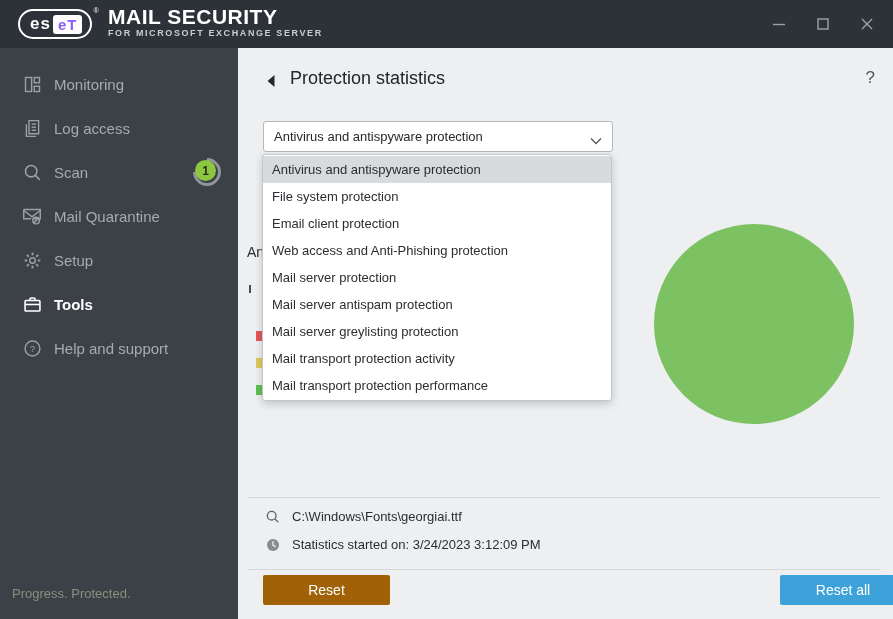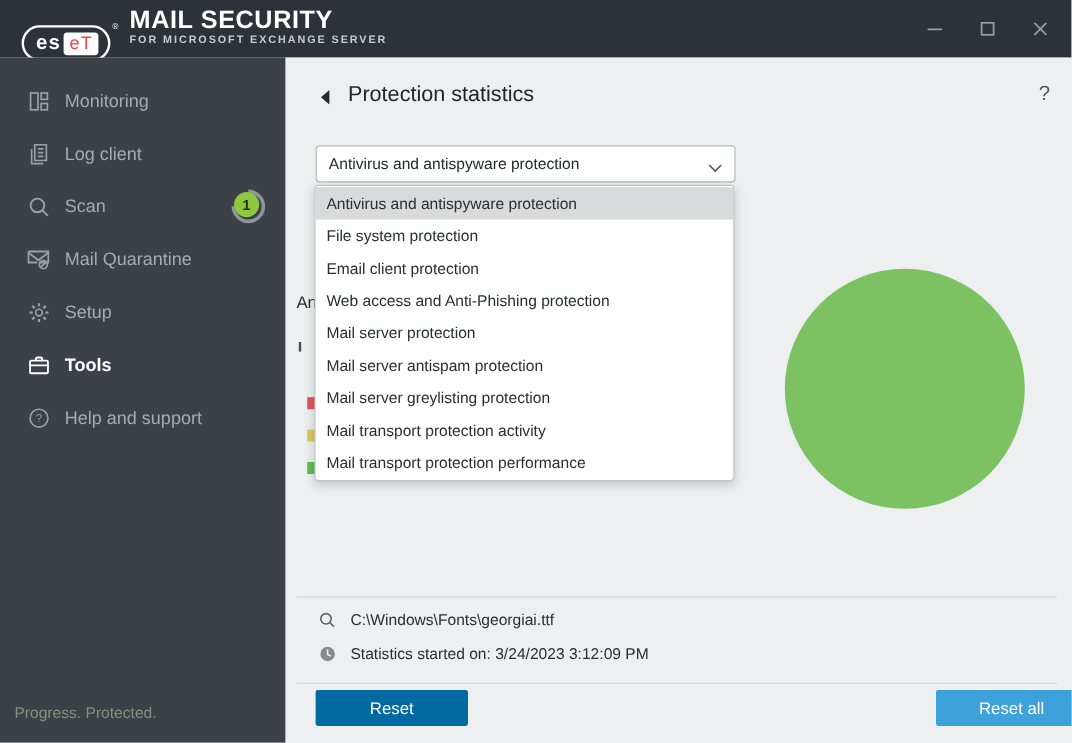--- a/index.html
+++ b/index.html
@@ -2,24 +2,24 @@
 <html><head>
 <meta charset="utf-8">
 <style>
   * { margin:0; padding:0; box-sizing:border-box; }
   html,body { width:893px; height:619px; }
   body { font-family:"Liberation Sans", sans-serif; overflow:hidden; }
   #app { position:relative; width:893px; height:619px; background:#edeff1; overflow:hidden; }
 
   
   .titlebar { position:absolute; left:0; top:0; width:893px; height:48px; background:#2c3237; }
-  .logo-wrap { position:absolute; left:18px; top:21px; display:flex; align-items:flex-start; }
+  .logo-wrap { position:absolute; left:18px; top:9px; display:flex; align-items:flex-start; }
   .logo-pill { display:flex; align-items:center; gap:2px; border:2px solid #fff; border-radius:16px; padding:3px 8px 3px 10px; height:30px; }
   .logo-es { color:#fff; font-weight:bold; font-size:17px; letter-spacing:1px; }
-  .logo-et { background:#fff; color:#ef4444; font-weight:normal; font-size:15px; letter-spacing:1px; padding:1px 5px; border-radius:3px; }
+  .logo-et { background:#fff; color:#8b5cf6; font-weight:bold; font-size:15px; letter-spacing:1px; padding:1px 5px; border-radius:3px; }
   .logo-reg { color:#fff; font-size:7px; margin-left:1px; margin-top:-2px; }
   .brand-text { position:absolute; left:108px; top:6px; }
   .brand-title { color:#fff; font-size:21px; font-weight:bold; letter-spacing:0.5px; line-height:22px; }
   .brand-sub { color:#c9cdd0; font-size:9px; font-weight:bold; letter-spacing:1.6px; }
   .win-controls { position:absolute; right:18px; top:0; height:48px; display:flex; align-items:center; gap:28px; }
   .win-btn { width:16px; height:16px; display:flex; align-items:center; justify-content:center; cursor:pointer; }
 
   
   .sidebar { position:absolute; left:0; top:48px; width:238px; height:571px; background:#3b4147; }
   .nav { position:absolute; left:0; top:14px; width:238px;text-align:center; }
@@ -71,21 +71,21 @@
   .div2 { left:9px; top:521px; width:634px; }
   .info-row { position:absolute; left:0; width:655px; height:24px; }
   .info-icon { position:absolute; left:27px; top:2px; width:16px; height:16px; }
   .info-text { position:absolute; left:54px; top:2px; font-size:13px; color:#2b2e31; }
   .row-path { top:459px; }
   .row-stats { top:487px; }
 
   
   .btn { position:absolute; top:527px; height:30px; border:none; border-radius:2px; color:#fff;
     font-size:14px; font-family:"Liberation Sans", sans-serif; cursor:pointer; }
-  .btn-reset { left:25px; width:127px; background:#0369a1; }
+  .btn-reset { left:25px; width:127px; background:#a16207; }
   .btn-reset-all { left:542px; width:126px; background:#3ea2da; }
 </style>
 </head>
 <body>
 
 <div id="app">
 
   <div class="titlebar">
     <div class="logo-wrap">
       <div class="logo-pill">
@@ -135,21 +135,21 @@
       <div class="nav-item">
         <span class="nav-icon">
           <svg width="21" height="21" viewBox="0 0 24 24" fill="none" stroke="#9aa0a5" stroke-width="1.6">
             <path d="M8,3 h11 v15 h-11 z"></path>
               <path d="M5,7 v14 h11"></path>
               <line x1="11" y1="7" x2="16" y2="7"></line>
               <line x1="11" y1="10.5" x2="16" y2="10.5"></line>
               <line x1="11" y1="14" x2="16" y2="14"></line>
           </svg>
         </span>
-        <span class="nav-label">Log client</span>
+        <span class="nav-label">Log access</span>
       </div>
 
       <div class="nav-item">
         <span class="nav-icon">
           <svg width="21" height="21" viewBox="0 0 24 24" fill="none" stroke="#9aa0a5" stroke-width="1.8">
             <circle cx="10.5" cy="10.5" r="6.5"></circle>
               <line x1="15.3" y1="15.3" x2="20.5" y2="20.5"></line>
           </svg>
         </span>
         <span class="nav-label">Scan</span>

